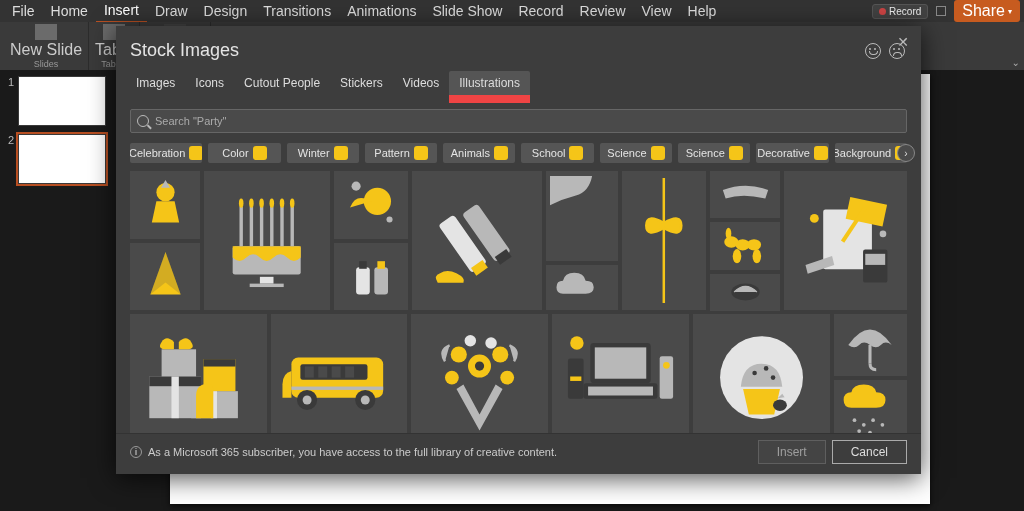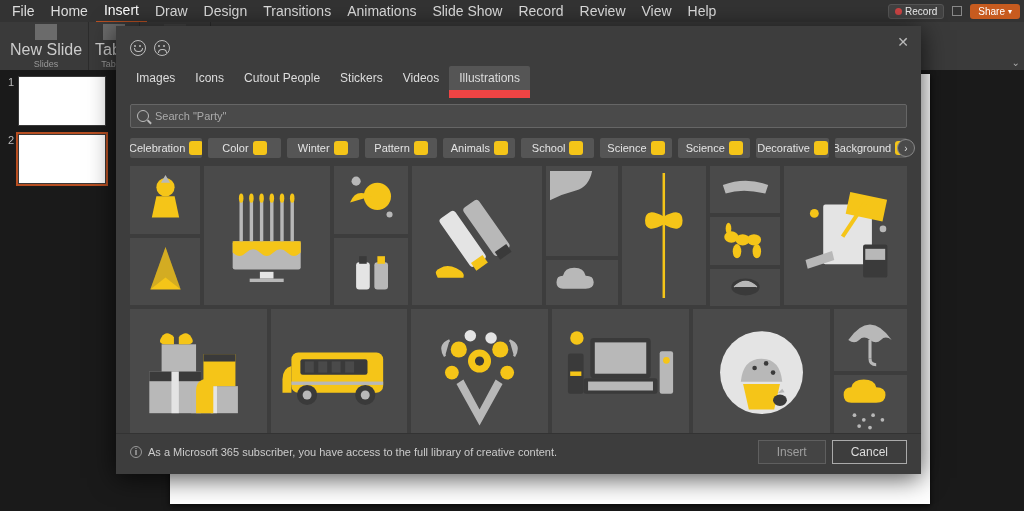--- a/index.html
+++ b/index.html
@@ -6,21 +6,21 @@
   body { width: 1024px; height: 511px; overflow: hidden; background: #1a1a1a; font-family: "Segoe UI", sans-serif; font-size: 12px; color: #d4d4d4; position: relative; }
 
   
   .menubar { height: 22px; background: #333; display: flex; align-items: center; padding: 0 4px; }
   .menubar .mitem { padding: 3px 8px; color: #ddd; font-size: 14px; cursor: default; }
   .menubar .mitem.active { border-bottom: 2px solid #b84f22; color: #fff; }
   .menubar .right { margin-left: auto; display: flex; align-items: center; gap: 4px; }
   .recbtn { background: #424242; color: #eee; border: 1px solid #555; border-radius: 3px; padding: 1px 6px; font-size: 10px; display: flex; align-items: center; gap: 3px; }
   .recbtn .dot { width: 7px; height: 7px; border-radius: 50%; background: #c44; }
   .winicon { width: 10px; height: 10px; border: 1px solid #888; margin: 0 4px; }
-  .sharebtn { background: #c75b1f; color: #fff; border: none; border-radius: 3px; padding: 2px 8px; font-size: 10px; display: flex; align-items: center; gap: 3px; }
+  .sharebtn { background: #c75b1f; color: #fff; border: none; border-radius: 3px; padding: 2px 8px; font-size: 16px; display: flex; align-items: center; gap: 3px; }
   .sharebtn::after { content: "▾"; font-size: 8px; }
 
   
   .ribbon { height: 48px; background: #3a3a3a; display: flex; align-items: stretch; padding: 0 4px; position: relative; }
   .ribgroup { display: flex; flex-direction: column; align-items: center; justify-content: flex-end; padding: 2px 6px 1px; border-right: 1px solid #2c2c2c; }
   .ribgroup .icon { width: 22px; height: 18px; background: #6b6b6b; margin-bottom: 1px; }
   .ribgroup.disabled .icon { background: #4a4a4a; opacity: .6; }
   .ribgroup .lbl { font-size: 16px; color: #ccc; }
   .ribstrip { display: flex; gap: 4px; align-items: center; padding: 0 6px; flex: 1; flex-wrap: wrap; overflow: hidden; height: 28px; align-self: center; }
   .ribstrip span { width: 24px; height: 20px; background: #4d4d4d; opacity: .5; border-radius: 2px; }
@@ -166,20 +166,21 @@
     </div>
   </div>
   <div class="canvaswrap">
     <div class="canvas"></div>
   </div>
 </div>
 
 <div class="modal">
   <div class="closex">✕</div>
   <div class="mhead">
+    <h1>Stock Images</h1>
     <div class="hicons">
       <div class="face sm"></div>
       <div class="face fr"></div>
     </div>
   </div>
 
   <div class="mtabs">
     <div class="mtab">Images</div>
     <div class="mtab">Icons</div>
     <div class="mtab">Cutout People</div>

